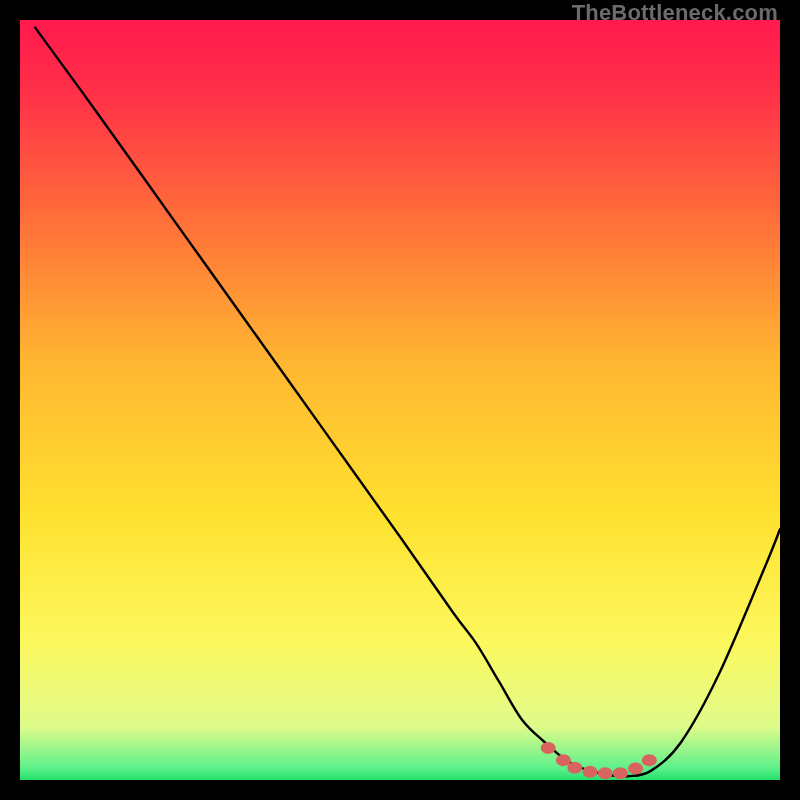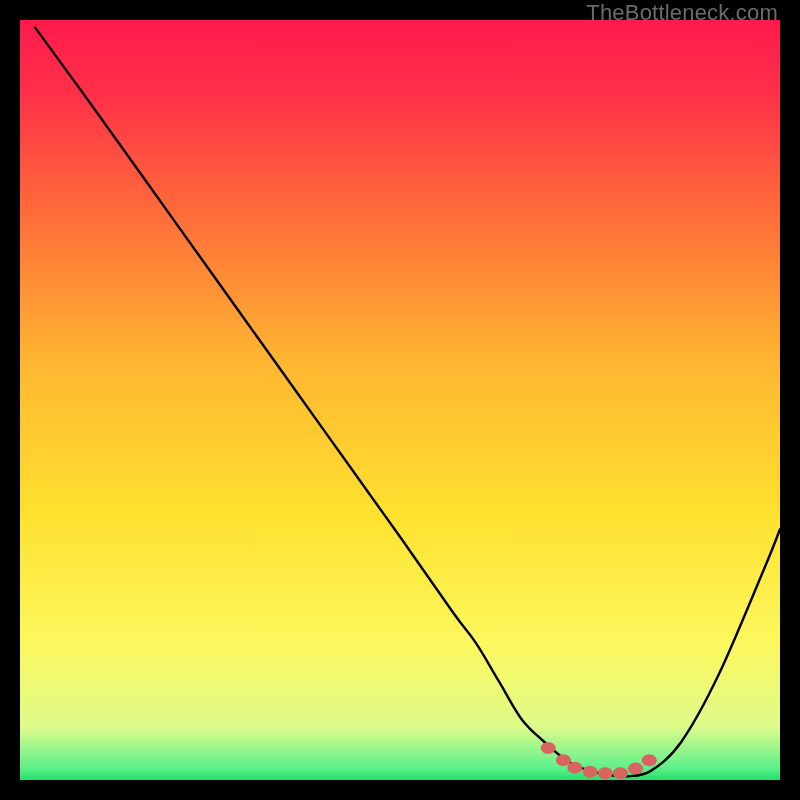--- a/index.html
+++ b/index.html
@@ -26,21 +26,21 @@
     width: 760px;
     height: 760px;
   }
   .watermark {
     position: absolute;
     top: 0px;
     right: 22px;
     color: #6b6b6b;
     font-size: 22px;
     letter-spacing: 0.2px;
-    font-weight: 400;
+    font-weight: 700;
     z-index: 10;
   }
   svg {
     display: block;
   }
 </style>
 </head>
 <body>
 
 <div class="watermark">TheBottleneck.com</div>

